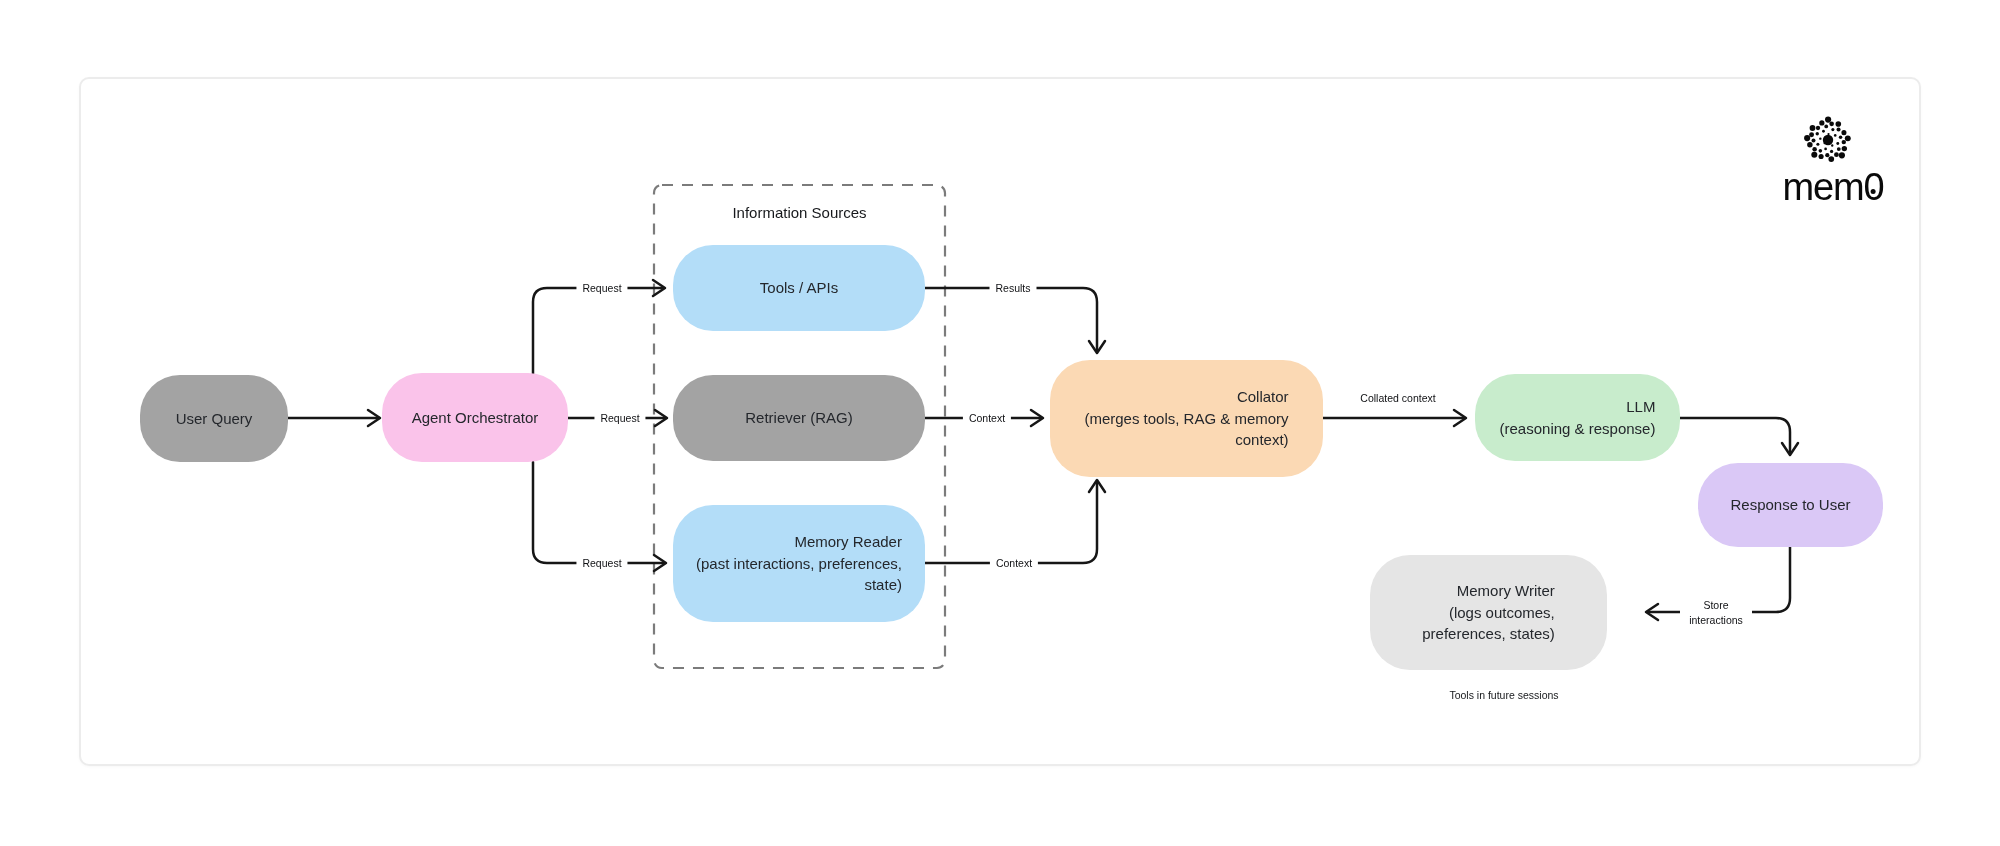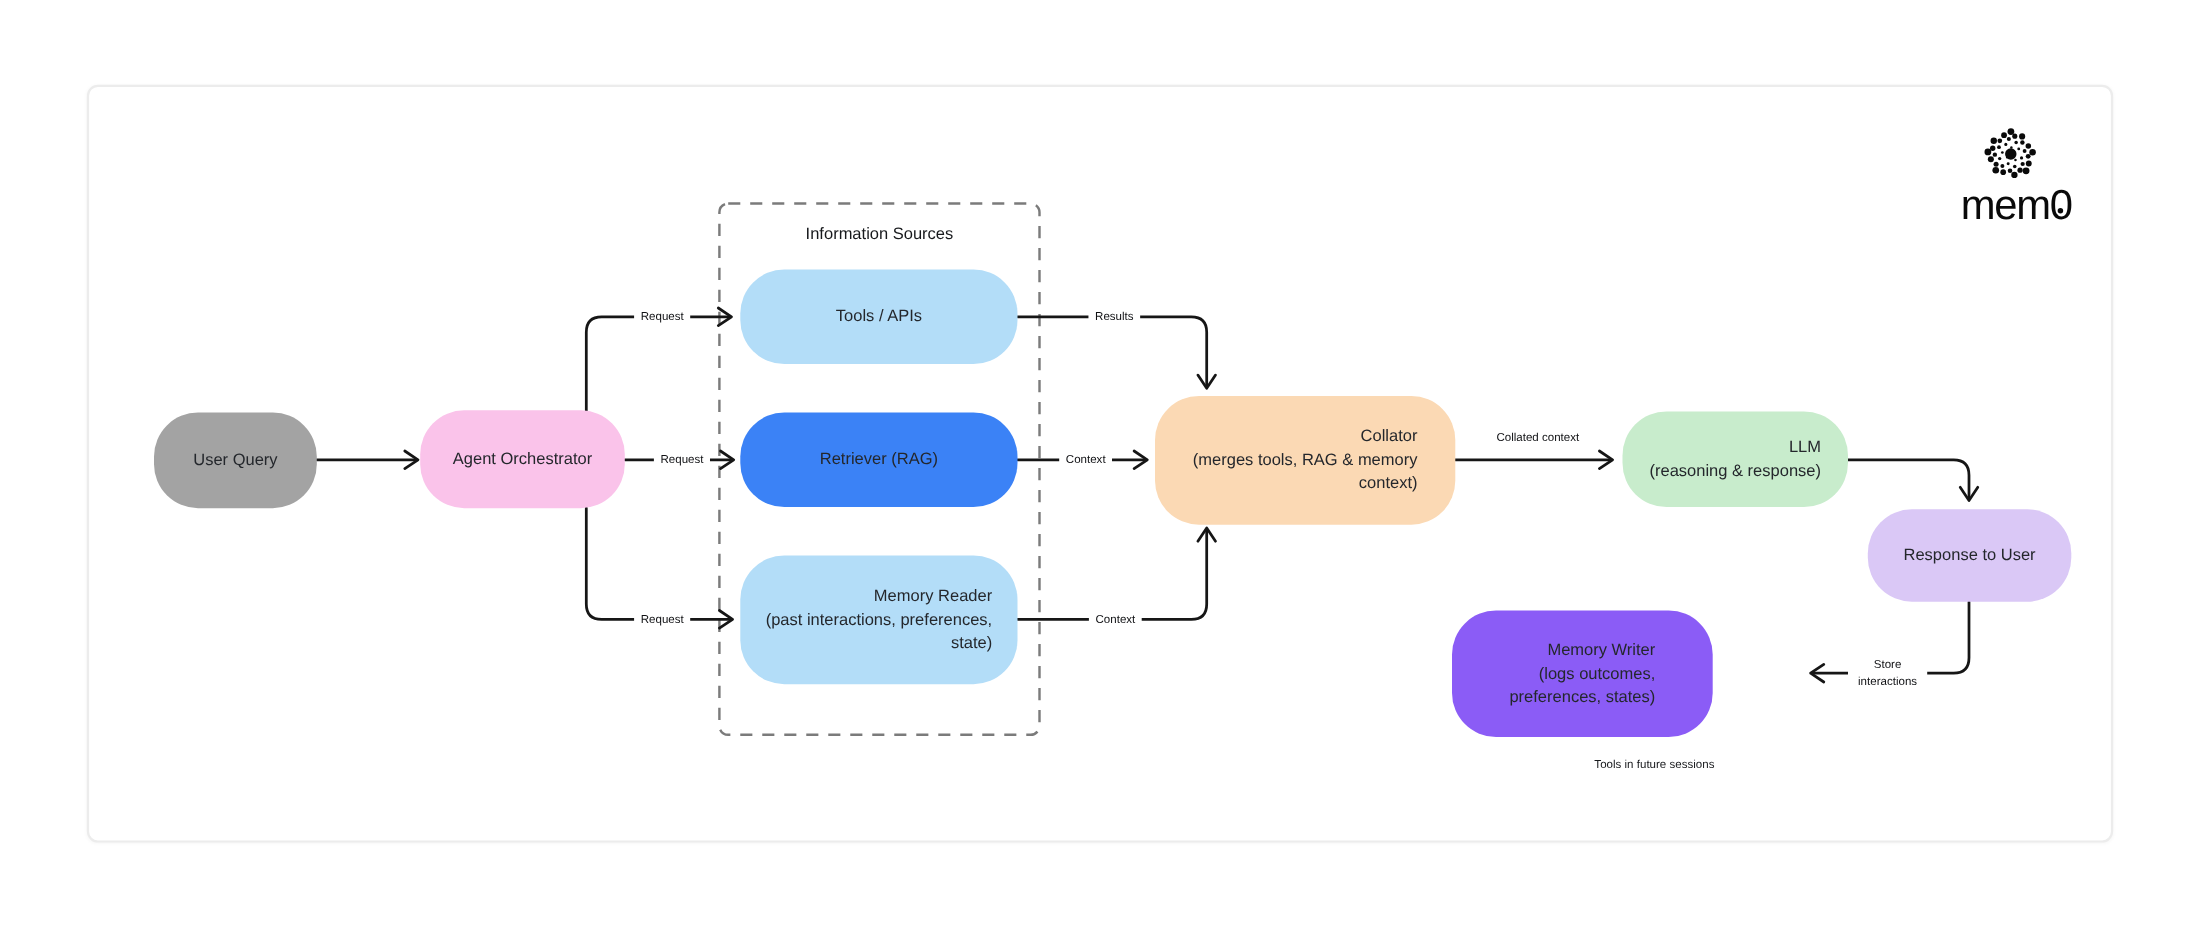--- a/index.html
+++ b/index.html
@@ -92,21 +92,21 @@
 </div>
 
 <div class="node" style="left: 382px; top: 373px; width: 186px; height: 89px; background: rgb(250, 195, 234);">
   <div class="node-label">Agent Orchestrator</div>
 </div>
 
 <div class="node" style="left: 673px; top: 245px; width: 252px; height: 86px; background: rgb(179, 221, 248);">
   <div class="node-label">Tools / APIs</div>
 </div>
 
-<div class="node" style="left: 673px; top: 375px; width: 252px; height: 86px; background: #3b82f6;">
+<div class="node" style="left: 673px; top: 375px; width: 252px; height: 86px; background: #a3a3a3;">
   <div class="node-label">Retriever (RAG)</div>
 </div>
 
 <div class="node" style="left: 673px; top: 505px; width: 252px; height: 117px; background: rgb(179, 221, 248);">
   <div class="node-label">Memory Reader
 (past interactions, preferences,
 state)</div>
 </div>
 
 <div class="node" style="left: 1050px; top: 360px; width: 273px; height: 117px; background: rgb(251, 217, 180);">
@@ -117,21 +117,21 @@
 
 <div class="node" style="left: 1475px; top: 374px; width: 205px; height: 87px; background: rgb(200, 236, 204);">
   <div class="node-label">LLM
 (reasoning &amp; response)</div>
 </div>
 
 <div class="node" style="left: 1698px; top: 463px; width: 185px; height: 84px; background: rgb(218, 200, 246);">
   <div class="node-label">Response to User</div>
 </div>
 
-<div class="node" style="left: 1320px; top: 555px; width: 237px; height: 115px; background: #8b5cf6;">
+<div class="node" style="left: 1370px; top: 555px; width: 237px; height: 115px; background: #e5e5e5;">
   <div class="node-label">Memory Writer
 (logs outcomes,
 preferences, states)</div>
 </div>
 
 <div class="elabel" style="left:602px;top:288px">Request</div>
 <div class="elabel" style="left:620px;top:418px">Request</div>
 <div class="elabel" style="left:602px;top:563px">Request</div>
 <div class="elabel" style="left:1013px;top:288px">Results</div>
 <div class="elabel" style="left:987px;top:418px">Context</div>

